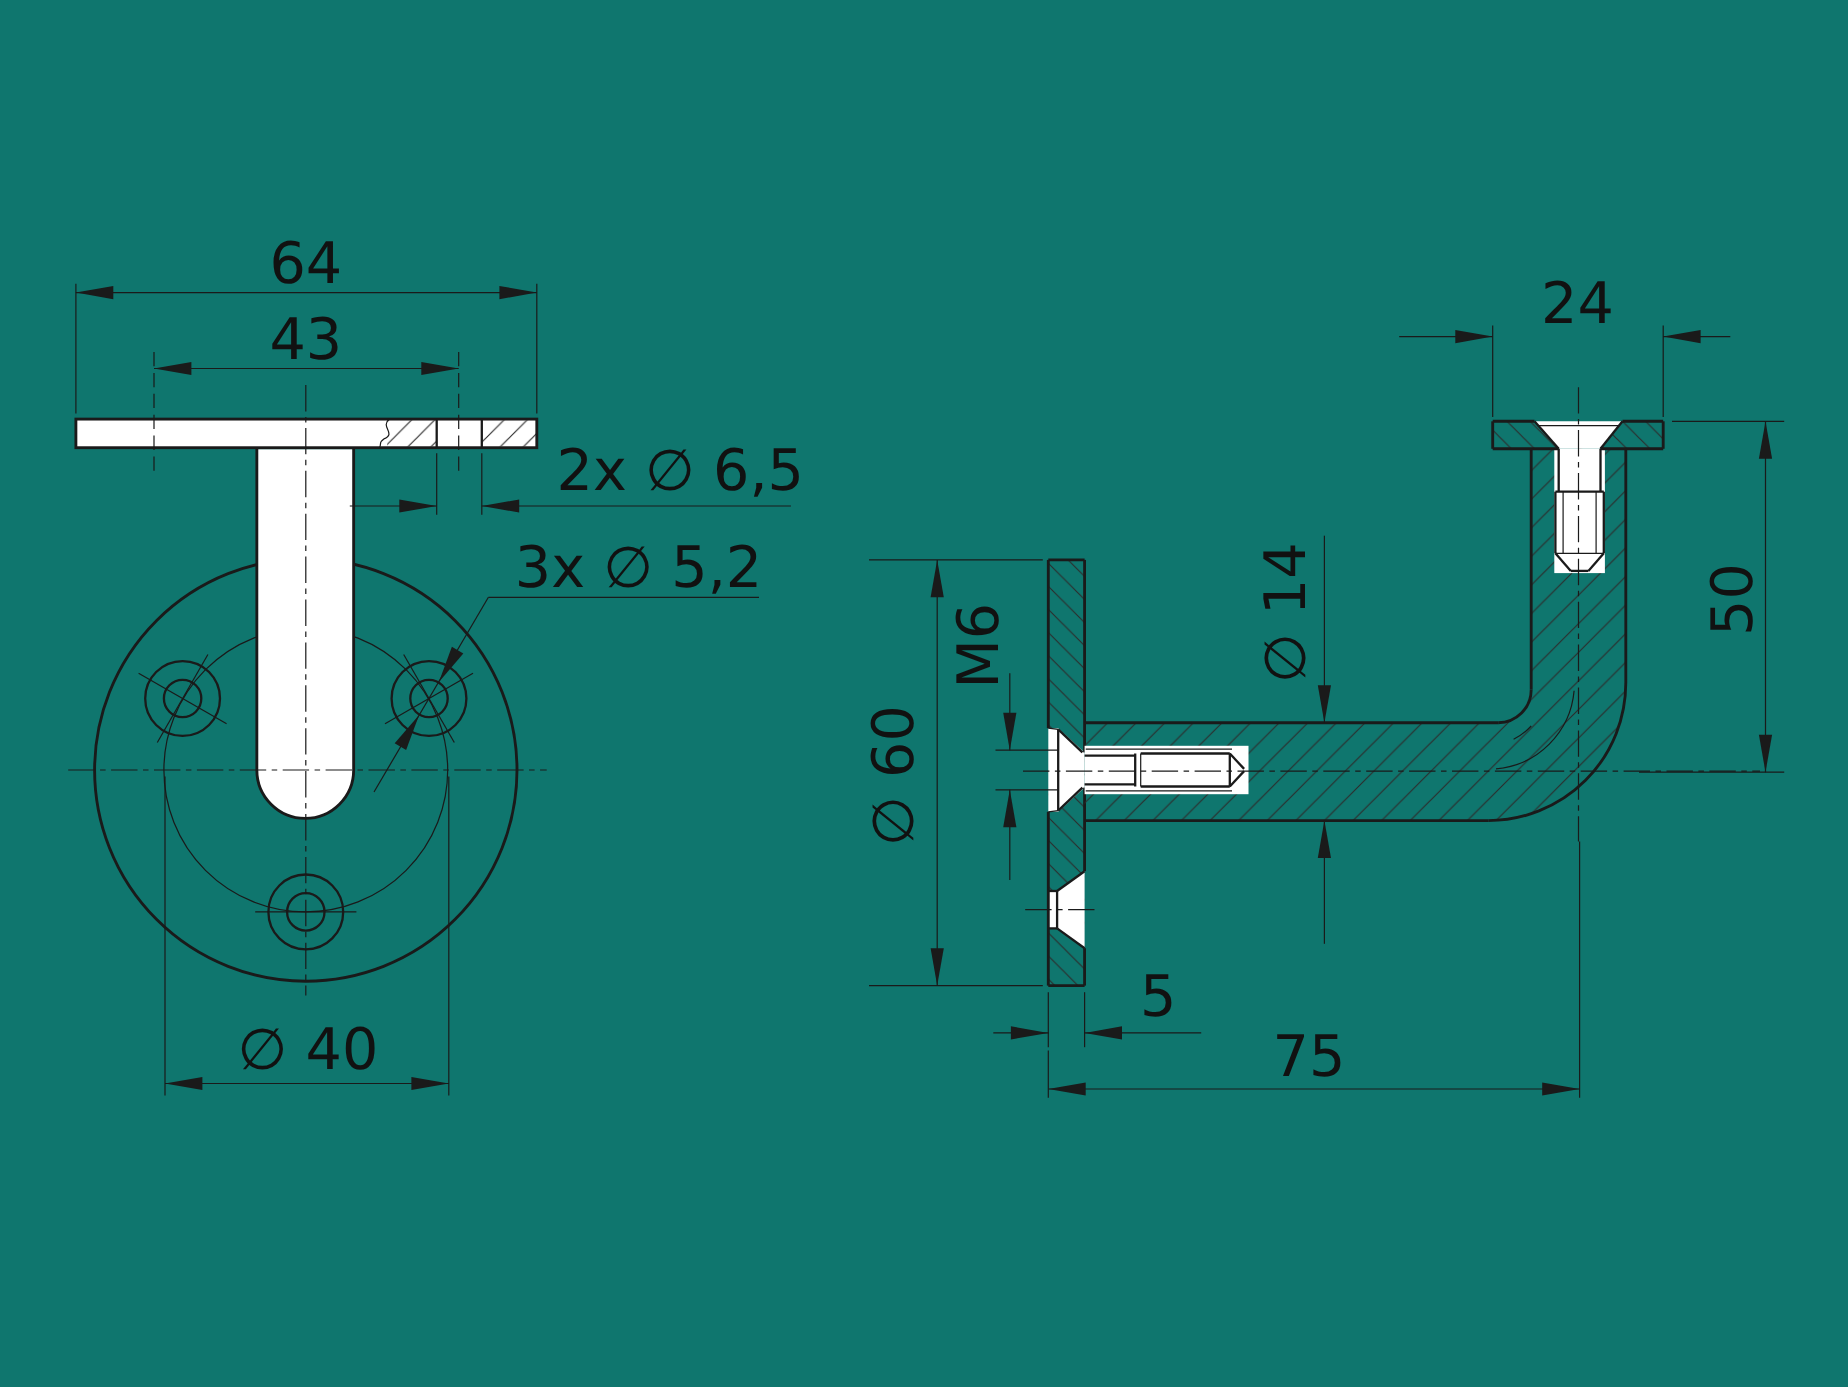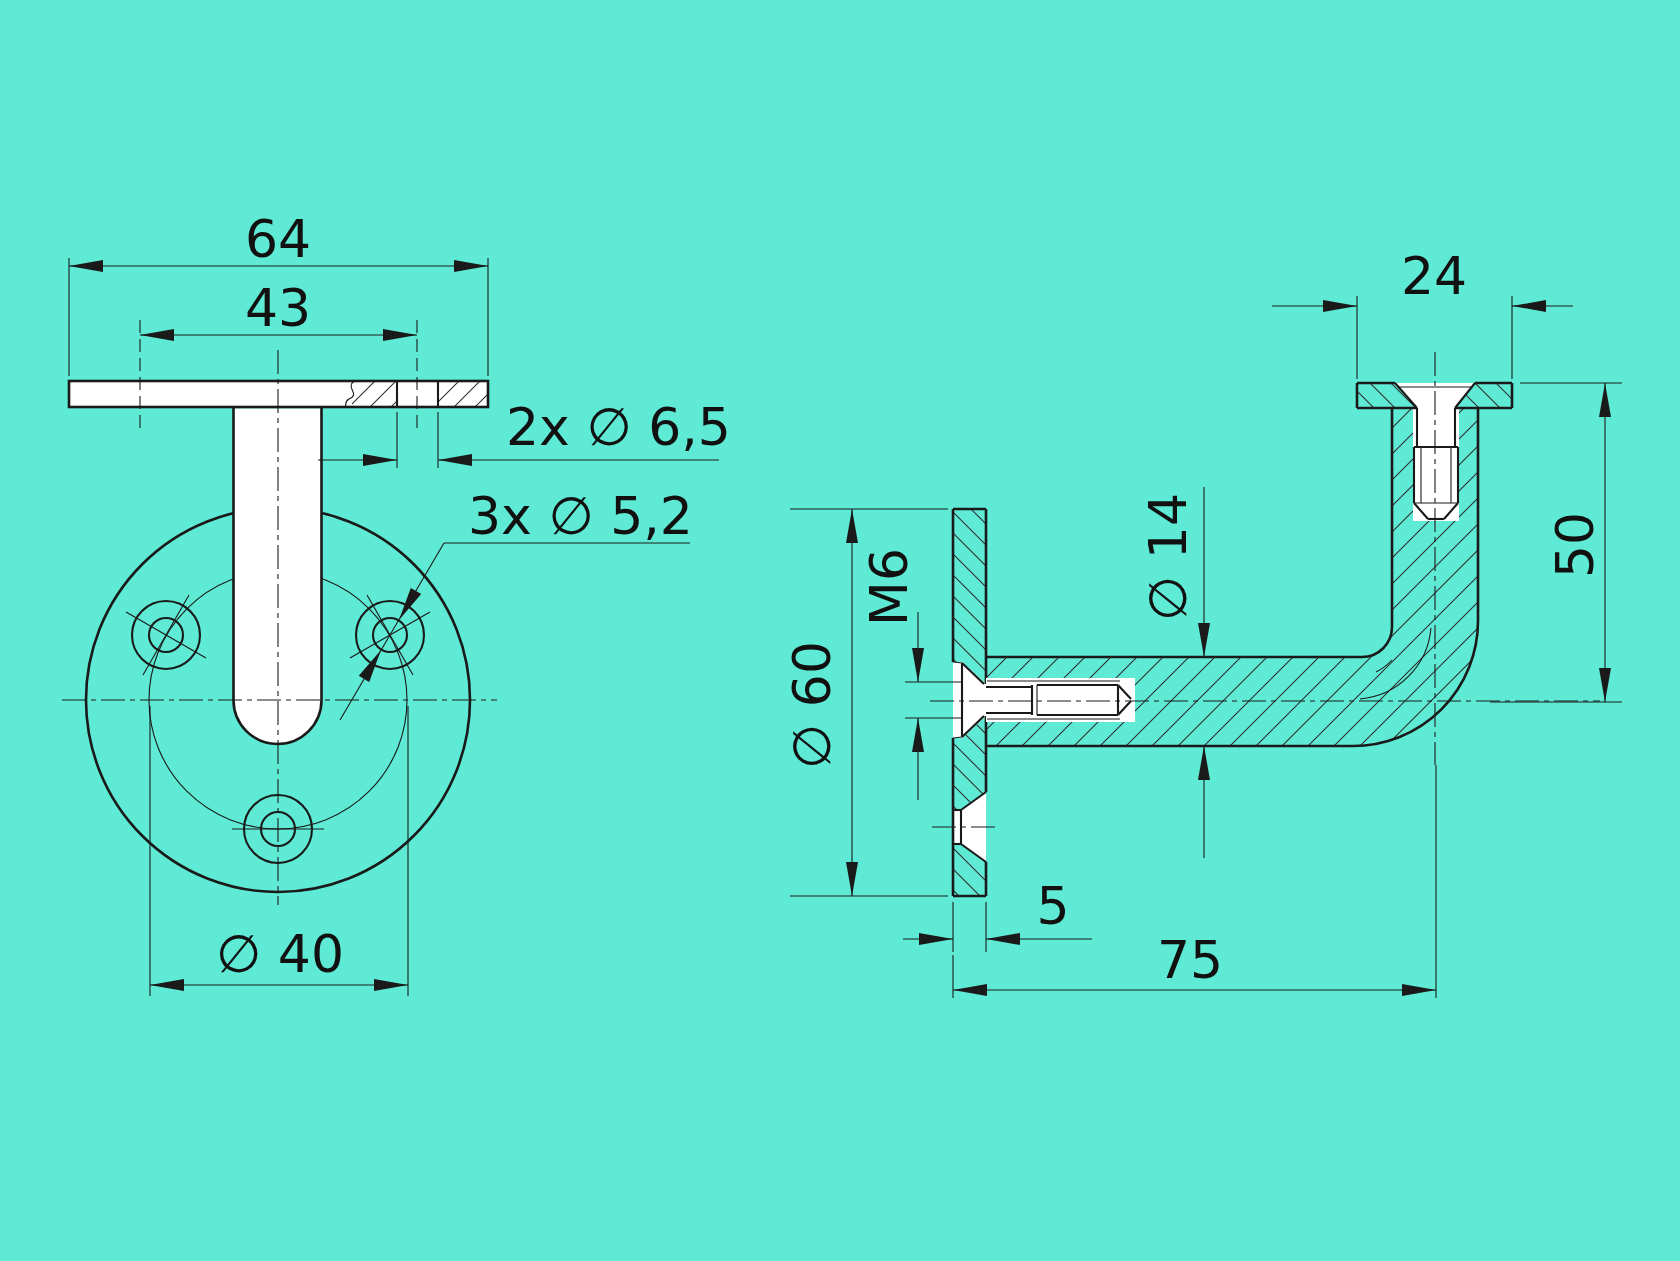--- a/index.html
+++ b/index.html
@@ -1,16 +1,16 @@
 <!DOCTYPE html>
 <html><head>
 <meta charset="utf-8">
 <style>
   html,body{margin:0;padding:0;background:#ffffff;}
-  .page{width:1680px;height:1261px;background:#5eead4;position:relative;overflow:hidden;}
+  .page{width:1680px;height:1261px;background:#0f766e;position:relative;overflow:hidden;}
   svg{display:block;}
   .thick{stroke:#1a1a1a;stroke-width:2.6;fill:none;}
   .med{stroke:#1a1a1a;stroke-width:2.1;fill:none;}
   .thin{stroke:#1a1a1a;stroke-width:1.1;fill:none;}
   .hatchline{stroke:#2b2b2b;stroke-width:1.05;}
   .cl{stroke:#1a1a1a;stroke-width:1.1;fill:none;stroke-dasharray:24,5,5,5;}
   .dashed{stroke:#1a1a1a;stroke-width:1.1;fill:none;stroke-dasharray:13,6;}
   .arr{fill:#1a1a1a;stroke:none;}
   .wh{fill:#ffffff;stroke:none;}
   .dimtxt{font-family:"DejaVu Sans","Liberation Sans",sans-serif;font-size:52px;fill:#111111;}

